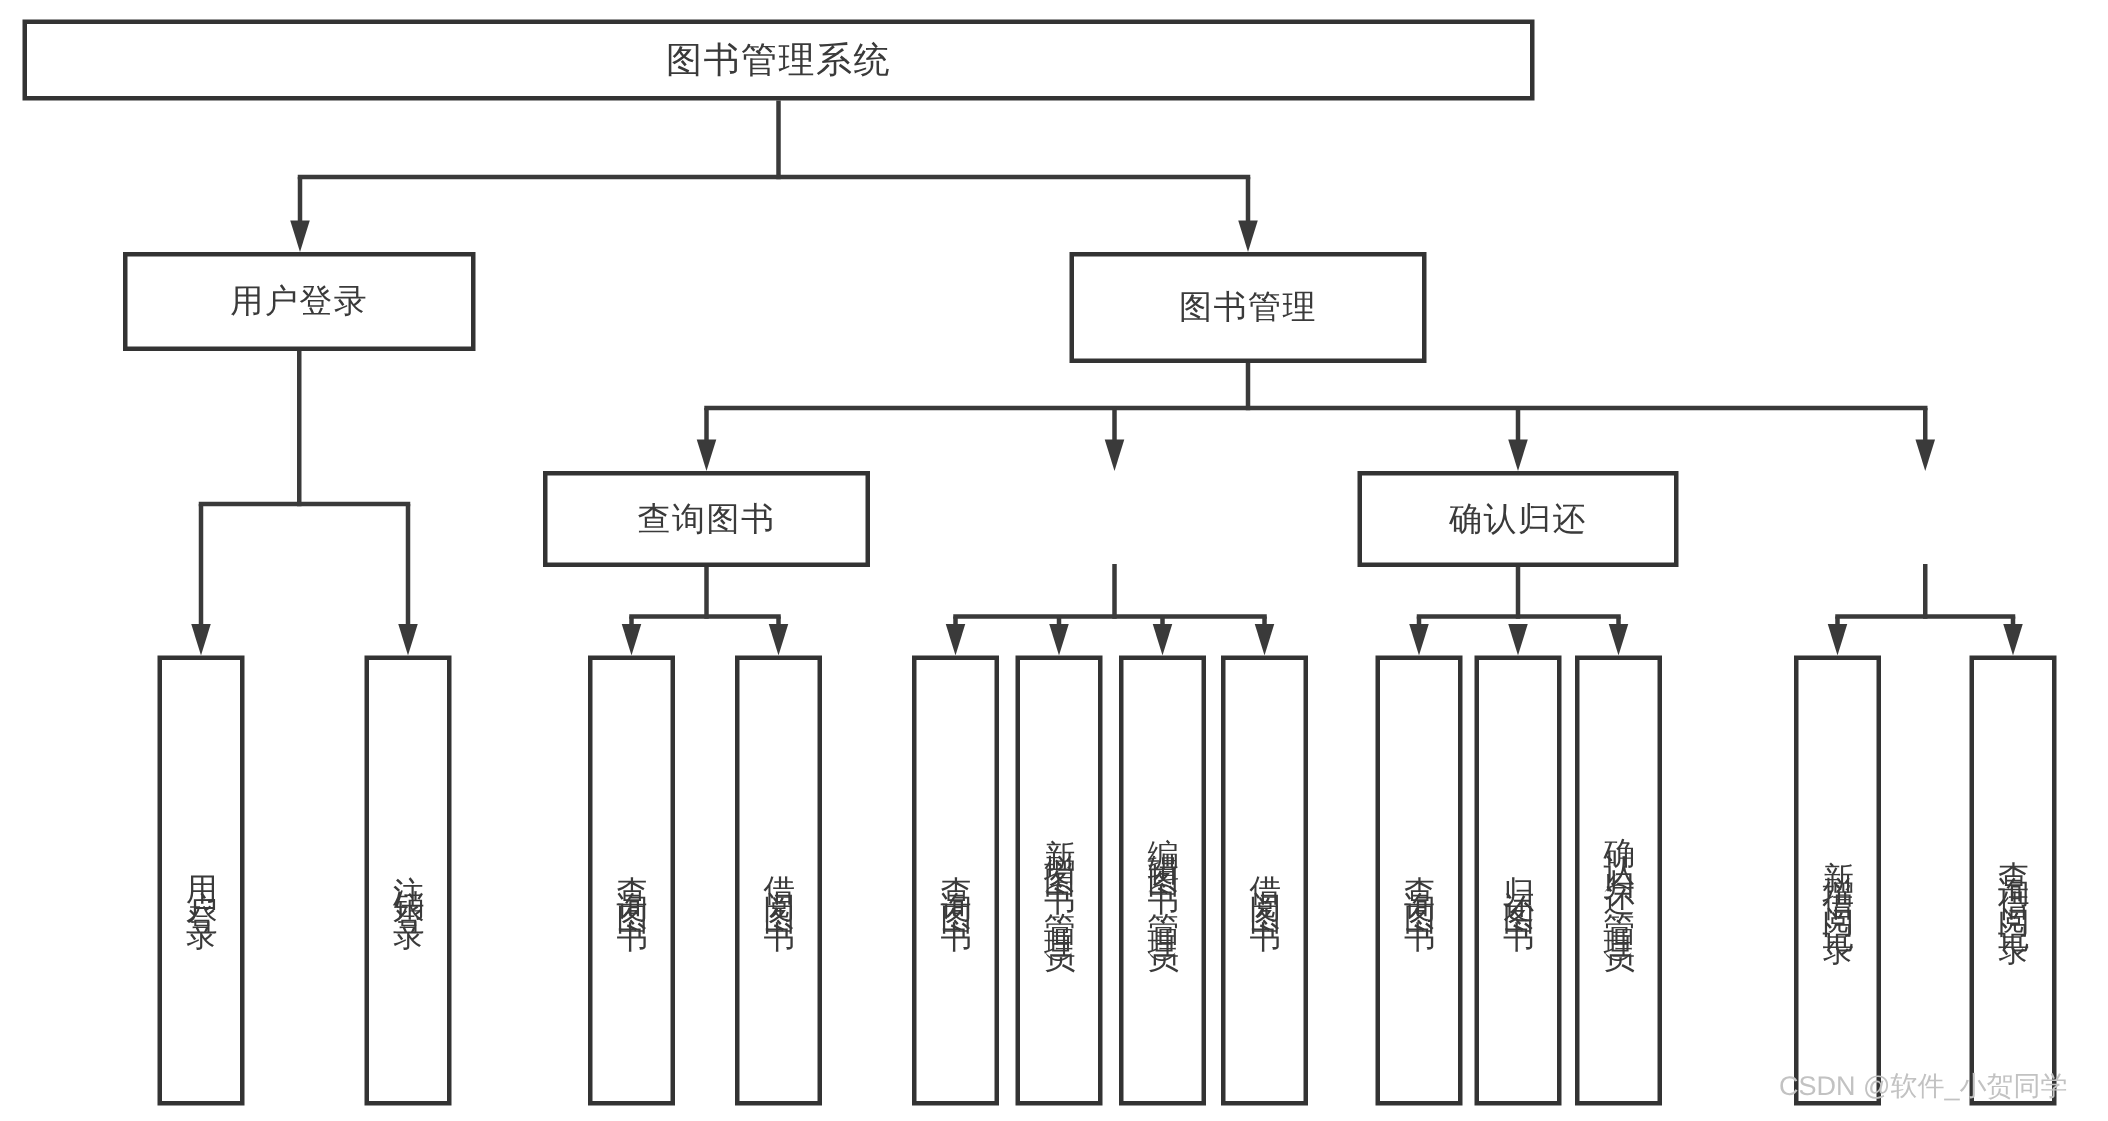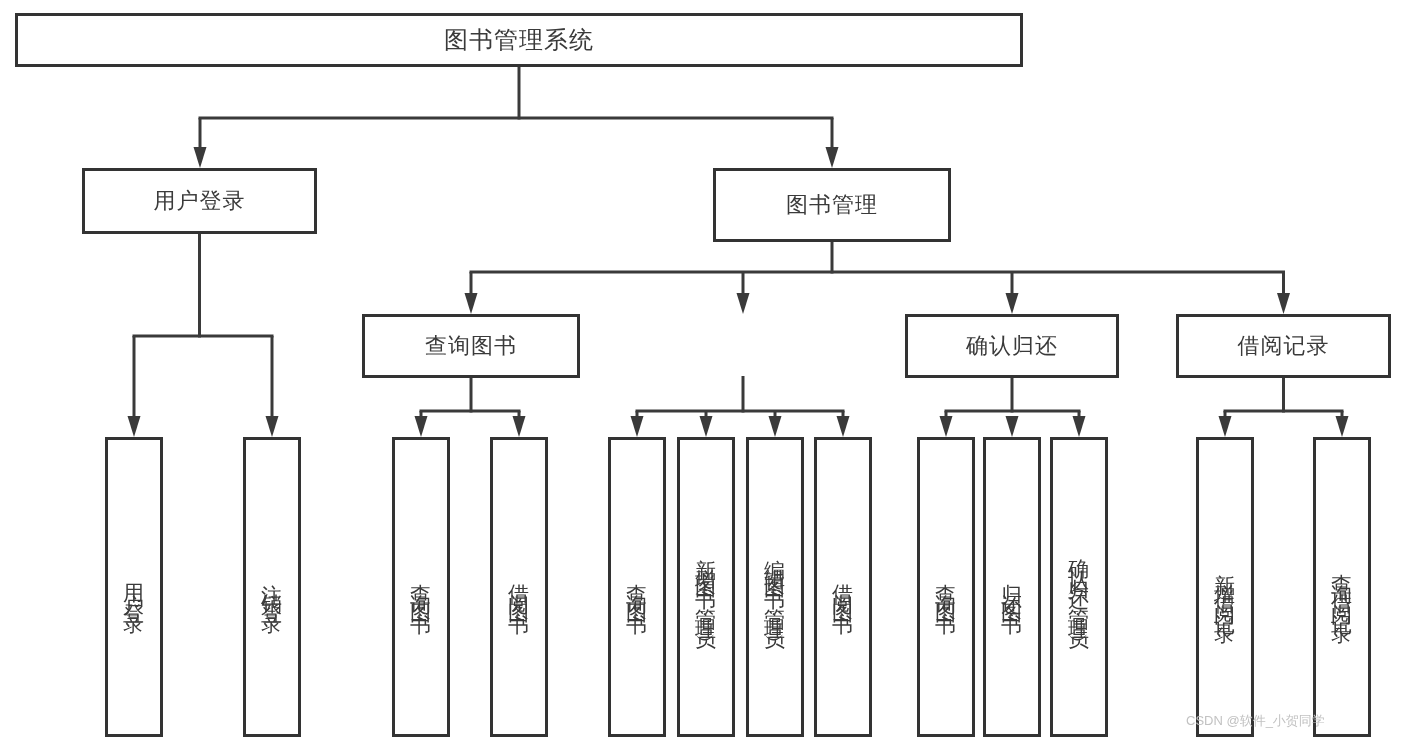--- a/index.html
+++ b/index.html
@@ -22,21 +22,21 @@
   }
   .root-box{font-size:24px;letter-spacing:1px;}
   .group-box{font-size:22px;letter-spacing:1px;}
   .leaf{width:58px;top:437px;height:300px;}
   .leaf .lbl{
     writing-mode:vertical-rl;text-orientation:mixed;
     font-size:21px;line-height:1;letter-spacing:10px;
   }
   .watermark{
     position:absolute;left:1186px;top:712px;
-    font-size:13px;color:var(--watermark);white-space:nowrap;
+    font-size:18px;color:var(--watermark);white-space:nowrap;
   }
 </style>
 </head>
 <body>
 
 <div class="diagram">
 
   <svg class="connectors" width="1405" height="747" viewBox="0 0 1405 747">
     <g fill="none" stroke-width="3" stroke="#3a3a3a">
 
@@ -112,23 +112,20 @@
   <div class="box group-box" style="left:713px;top:168px;width:238px;height:74px">
     <span class="lbl">图书管理</span>
   </div>
 
   <div class="box group-box" style="left:362px;top:314px;width:218px;height:64px">
     <span class="lbl">查询图书</span>
   </div>
   <div class="box group-box" style="left:905px;top:314px;width:214px;height:64px">
     <span class="lbl">确认归还</span>
   </div>
-  <div class="box group-box" style="left:1176px;top:314px;width:215px;height:64px">
-    <span class="lbl">借阅记录</span>
-  </div>
 
   <div class="box leaf" style="left:105px">
     <span class="lbl">用户登录</span>
   </div>
   <div class="box leaf" style="left:243px">
     <span class="lbl">注销登录</span>
   </div>
 
   <div class="box leaf" style="left:392px">
     <span class="lbl">查询图书</span>

